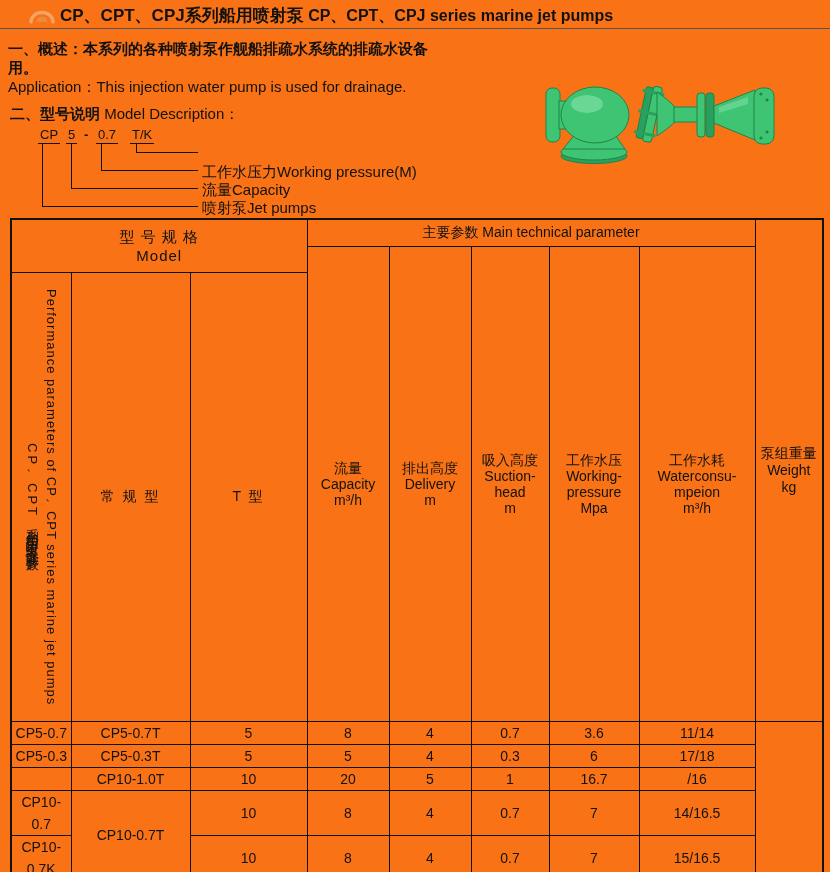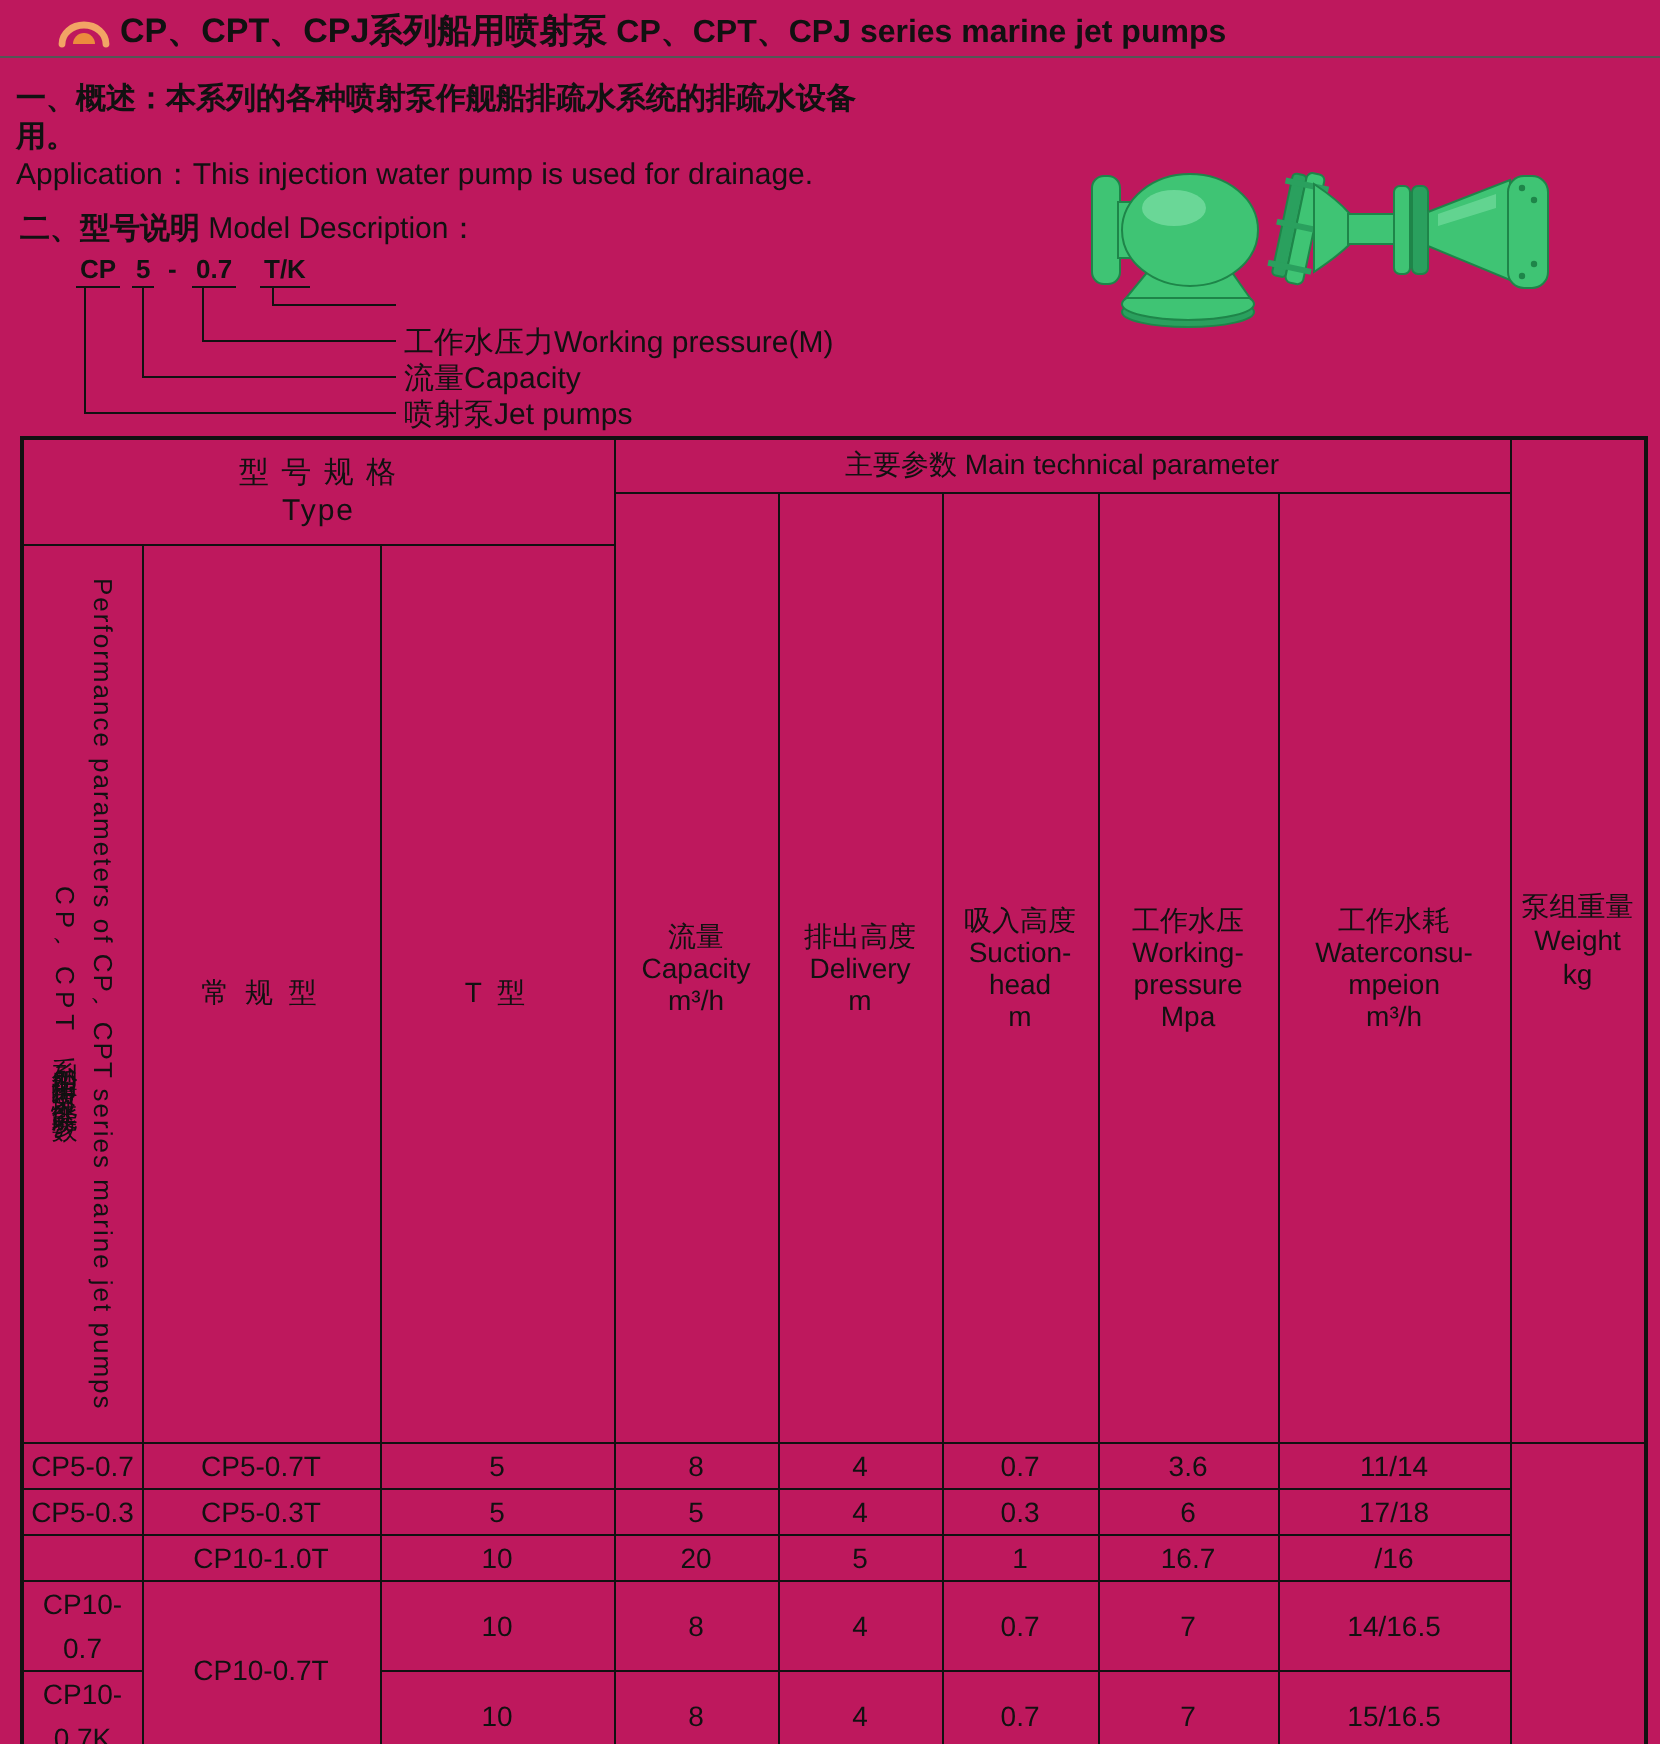--- a/index.html
+++ b/index.html
@@ -1,36 +1,36 @@
 <!DOCTYPE html>
 <html><head>
 <meta charset="utf-8">
 <style>
   * { margin:0; padding:0; box-sizing:border-box; }
   html,body { width:830px; height:872px; background:#fff; color:#111;
     font-family:"Liberation Sans","DejaVu Sans",sans-serif; }
-  .page { position:relative; width:830px; height:872px; background:#be185d; overflow:hidden; }
+  .page { position:relative; width:830px; height:872px; background:#f97316; overflow:hidden; }
 
   
   .hdr { position:absolute; left:0; top:0; width:830px; height:29px; }
   .logo { position:absolute; left:28px; top:6px; }
   .title { position:absolute; left:60px; top:4px; white-space:nowrap; }
   .title .zh { font-size:17px; font-weight:bold; }
   .title .en { font-size:16px; font-weight:bold; }
   .hdr-rule { position:absolute; left:0; top:28px; width:830px; border-top:1px solid #555; }
 
   
   .ov1 { position:absolute; left:8px; top:40px; font-size:15px; font-weight:bold; white-space:nowrap; }
   .ov2 { position:absolute; left:8px; top:59px; font-size:15px; font-weight:bold; }
   .ov3 { position:absolute; left:8px; top:78px; font-size:15px; }
 
   
   .sec2 { position:absolute; left:10px; top:105px; font-size:15px; white-space:nowrap; }
   .sec2 .zh { font-weight:bold;margin-top:41px; }
-  .code-tok { position:absolute; top:128px; font-size:13px; font-weight:bold;
+  .code-tok { position:absolute; top:128px; font-size:13px; font-weight:normal;
     border-bottom:1px solid #111; padding:0 2px 1px 2px; line-height:14px; }
   .code-dash { position:absolute; top:128px; font-size:13px; font-weight:bold; line-height:14px; }
   .conn { position:absolute; border-left:1px solid #111; border-bottom:1px solid #111; }
   .mlabel { position:absolute; left:202px; font-size:15px; line-height:17px; white-space:nowrap; }
 
   
   .pump { position:absolute; left:533px; top:76px; width:252px; height:100px; }
 
   
   .tbl-wrap { position:absolute; left:10px; top:218px; }
@@ -138,21 +138,21 @@
         <col style="width:82px">
           <col style="width:82px">
           <col style="width:78px">
         <col style="width:90px">
           <col style="width:116px">
           <col style="width:68px">
       </colgroup>
       <thead>
         <tr class="h1">
           <th colspan="3" rowspan="2" class="type-group">型 号 规 格
-Type</th>
+Model</th>
           <th colspan="5" class="main-group">主要参数 Main technical parameter</th>
           <th rowspan="3" class="weight-h">泵组重量
 Weight
 kg</th>
         </tr>
         <tr class="h2">
           <th rowspan="2" class="param">流量
 Capacity
 m³/h</th>
           <th rowspan="2" class="param">排出高度

